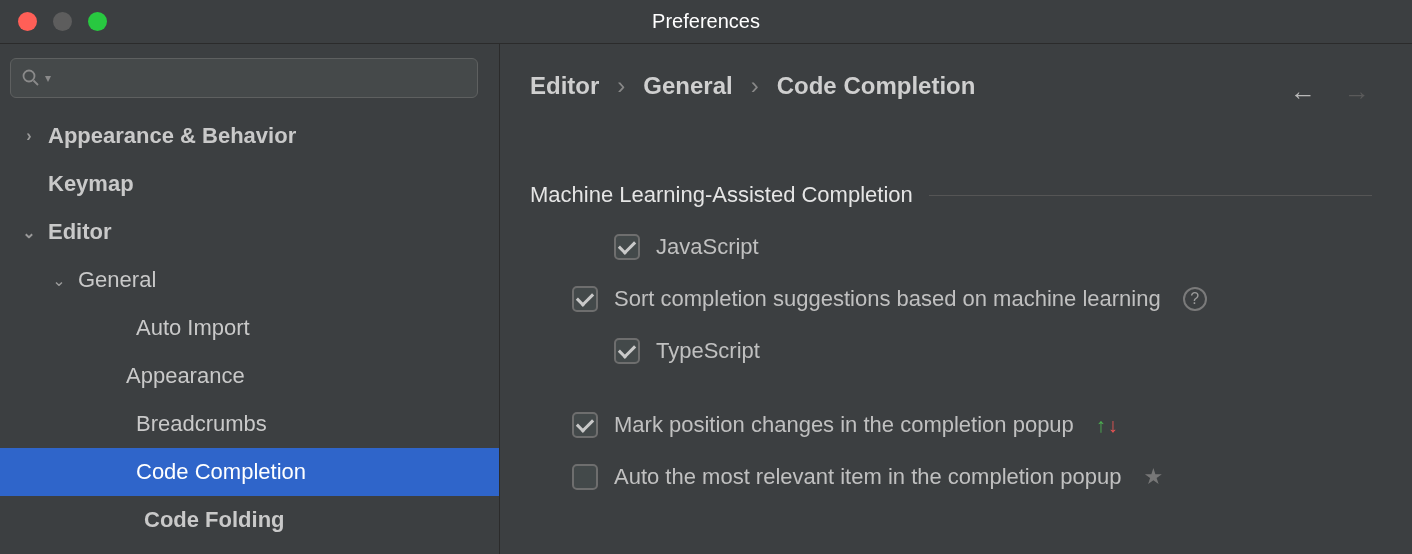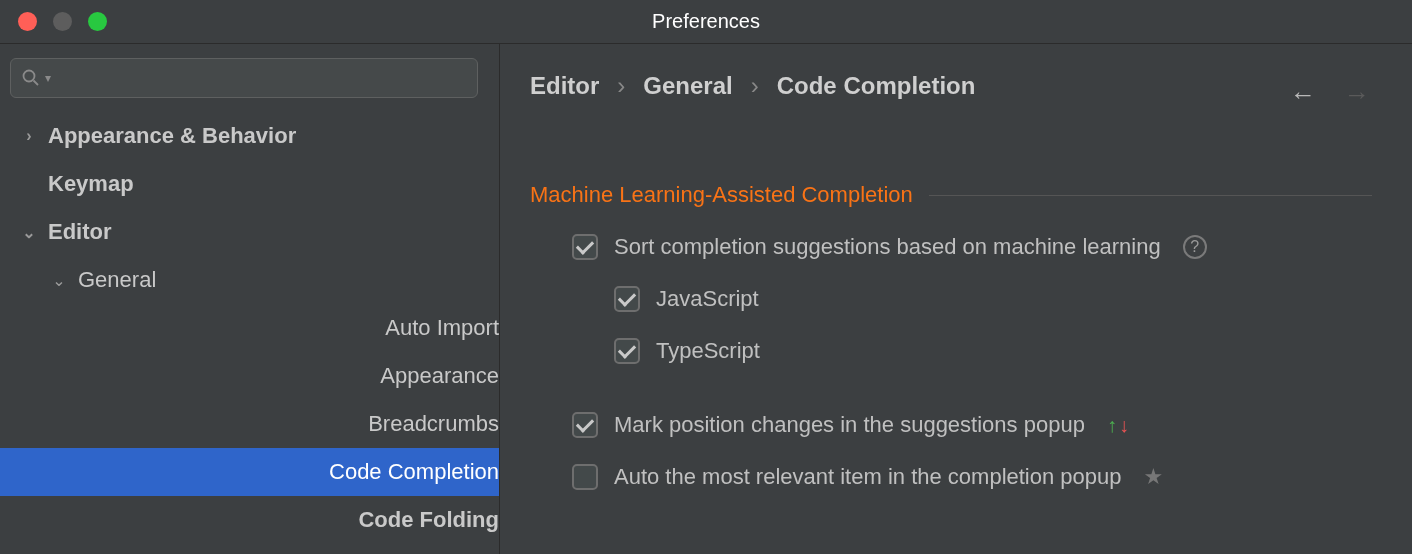--- a/index.html
+++ b/index.html
@@ -91,21 +91,21 @@
   }
   .tree-arrow {
     width: 18px;
     display: inline-flex;
     justify-content: center;
     color: #9a9a9a;
     font-size: 16px;
   }
   .indent-0 { padding-left: 20px; }
   .indent-1 { padding-left: 50px; }
-  .indent-2 { padding-left: 108px; justify-content: flex-end; }
+  .indent-2 { padding-left: 108px; }
   .content {
     flex: 1;
     padding: 28px 40px 0 30px;
     position: relative;
   }
   .breadcrumb {
     display: flex;
     align-items: center;
     gap: 18px;
     font-size: 24px;
@@ -128,21 +128,21 @@
   .nav-arrow.disabled { color: #5a5a5a; cursor: default; }
   .nav-arrow.enabled { color: #b8b8b8; }
   .section {
     margin-top: 82px;
   }
   .section-header {
     display: flex;
     align-items: center;
     gap: 16px;
     font-size: 22px;
-    color: #f97316;
+    color: #e5e5e5;
   }
   .section-header .line {
     flex: 1;
     height: 1px;
     background: #555;
   }
   .option-row {
     display: flex;
     align-items: center;
     gap: 16px;
@@ -277,39 +277,39 @@
       <span class="nav-arrow enabled">←</span>
       <span class="nav-arrow disabled">→</span>
     </div>
 
     <div class="section">
       <div class="section-header">
         <span>Machine Learning-Assisted Completion</span>
         <span class="line"></span>
       </div>
 
+      <div class="option-row nested">
+        <span class="checkbox checked"></span>
+        <span>JavaScript</span>
+      </div>
+
       <div class="option-row">
         <span class="checkbox checked"></span>
         <span>Sort completion suggestions based on machine learning</span>
         <span class="help-icon">?</span>
       </div>
 
       <div class="option-row nested">
         <span class="checkbox checked"></span>
-        <span>JavaScript</span>
-      </div>
-
-      <div class="option-row nested">
-        <span class="checkbox checked"></span>
         <span>TypeScript</span>
       </div>
 
       <div class="option-row" style="margin-top:48px">
         <span class="checkbox checked"></span>
-        <span>Mark position changes in the suggestions popup</span>
+        <span>Mark position changes in the completion popup</span>
         <span class="rank-arrows">
             <span class="up">↑</span>
             <span class="down">↓</span>
           </span>
       </div>
 
       <div class="option-row">
         <span class="checkbox"></span>
         <span>Auto the most relevant item in the completion popup</span>
         <span class="star">★</span>

